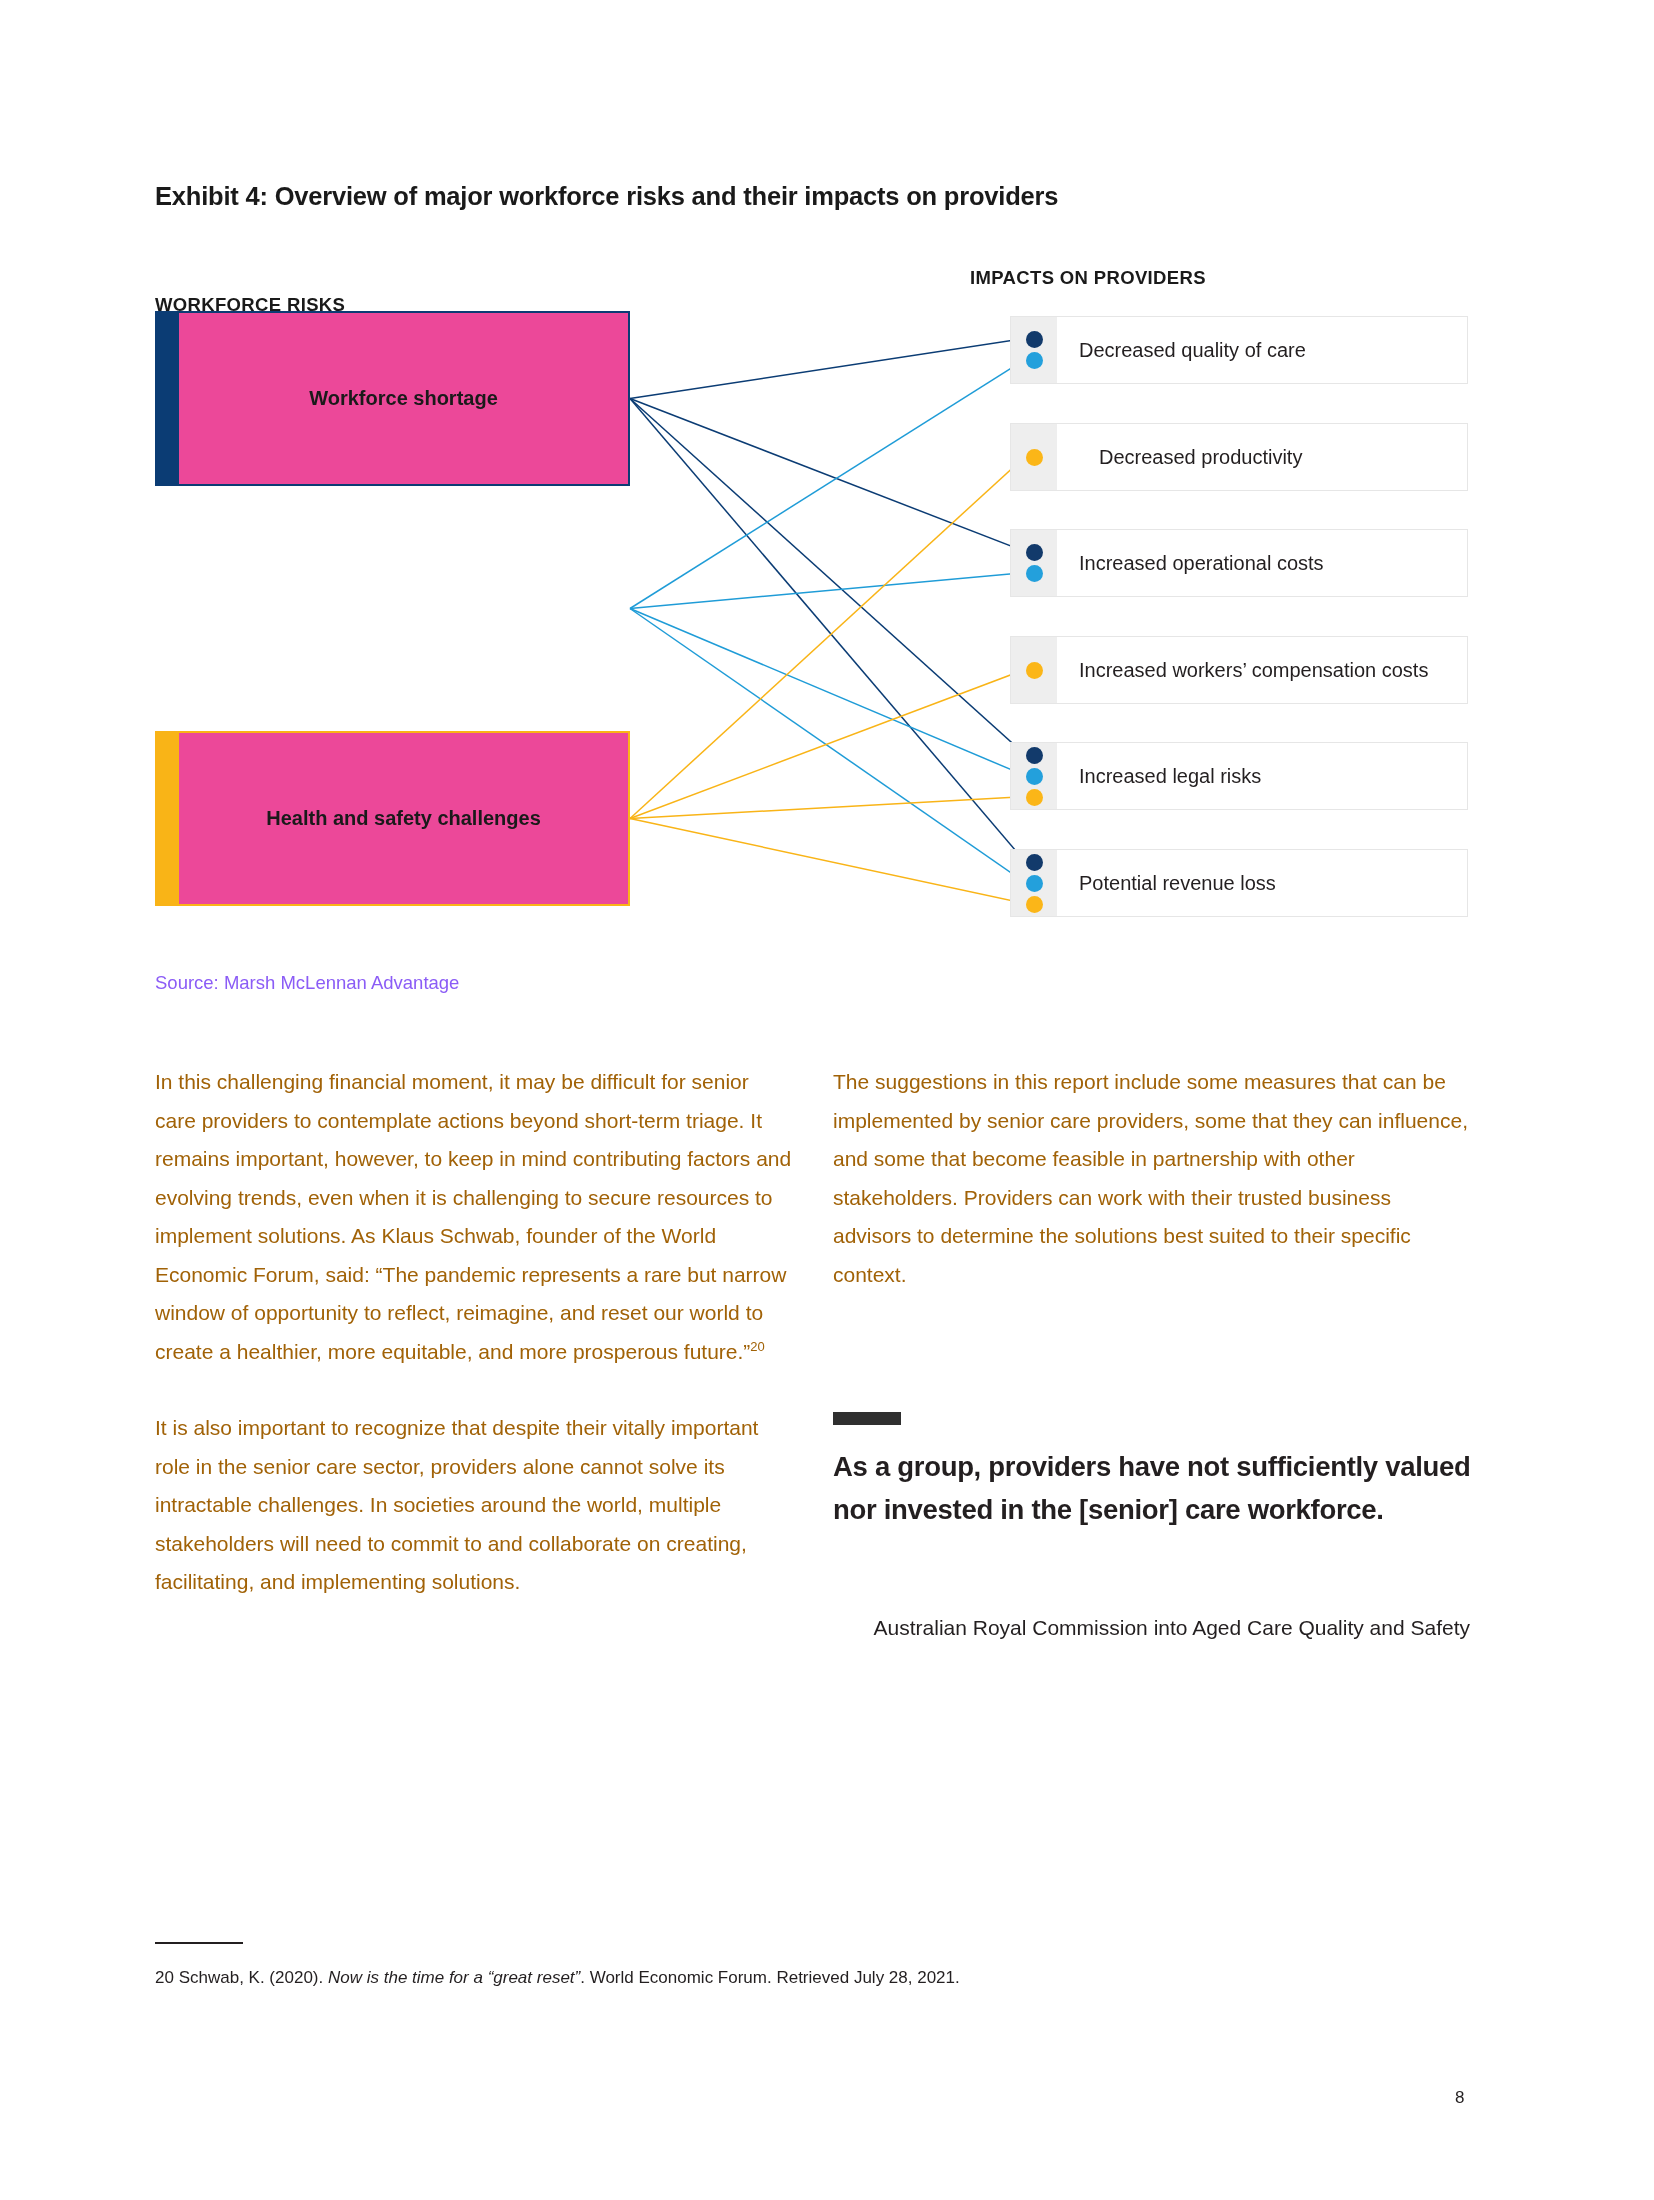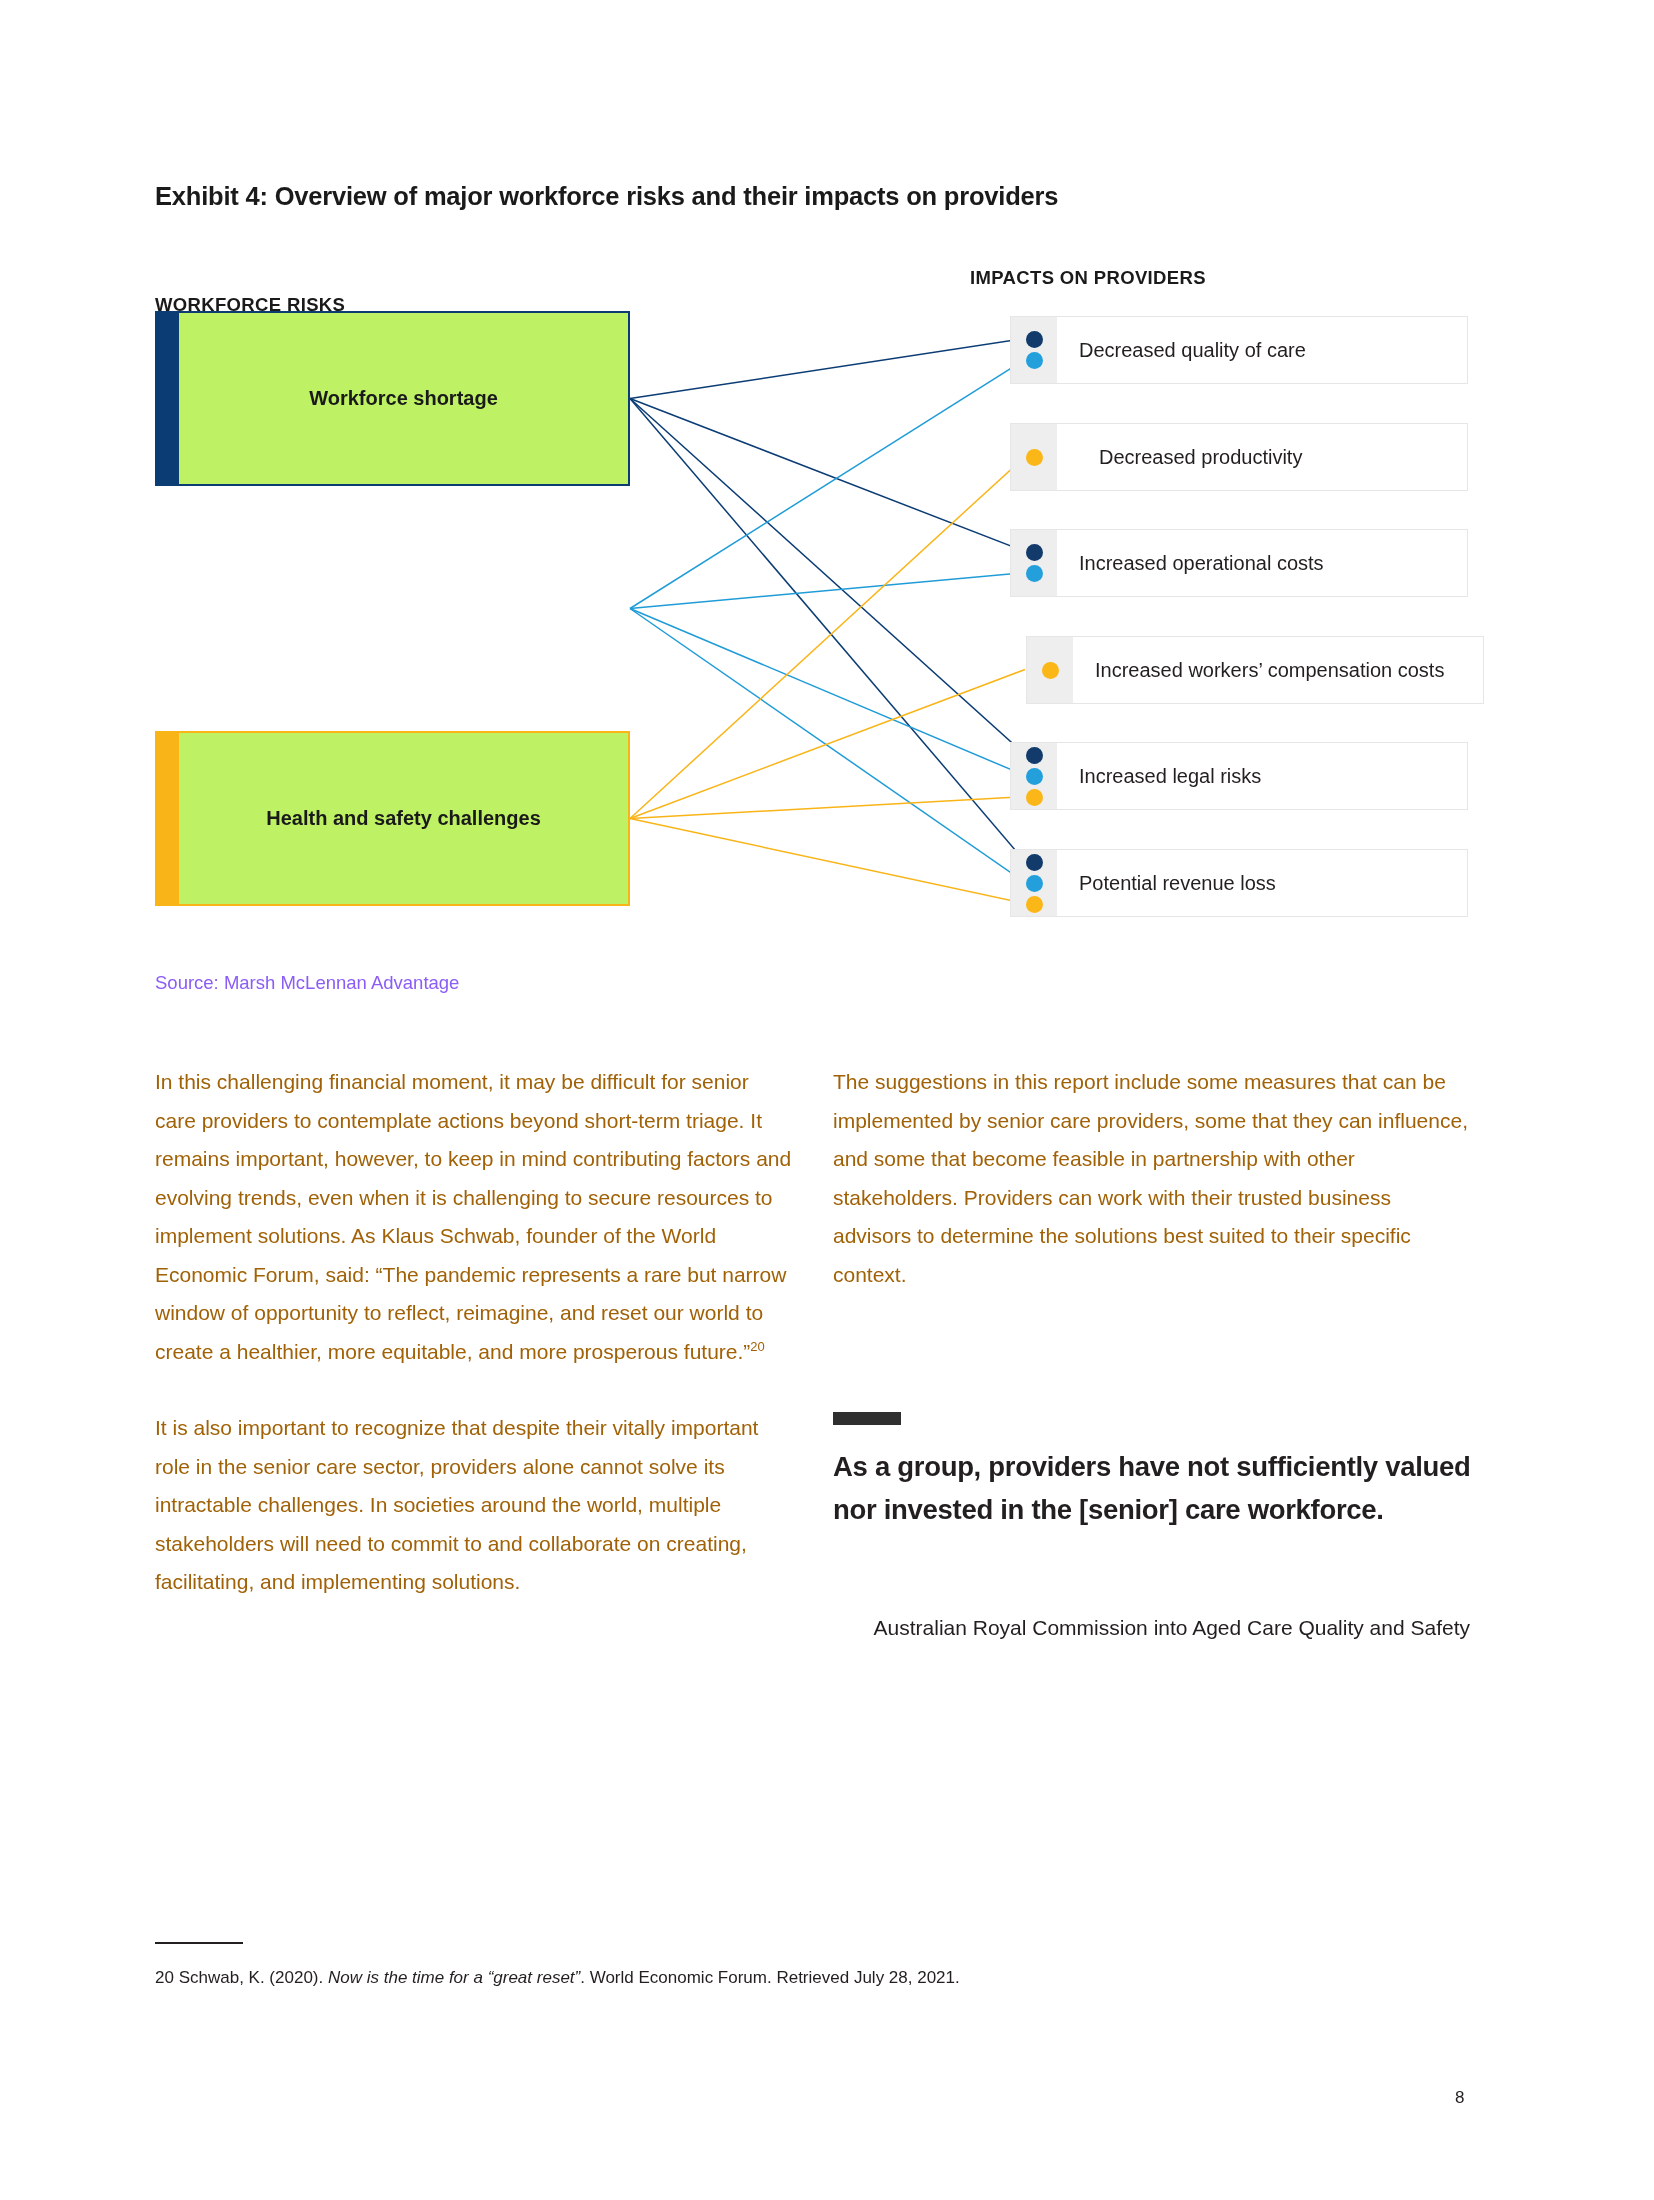--- a/index.html
+++ b/index.html
@@ -64,21 +64,21 @@
     width: 1654px;
     height: 1000px;
     pointer-events: none;
   }
 
   
   .risk-box {
     position: absolute;
     left: 155px;
     width: 475px;
-    background: #bef264;
+    background: #ec4899;
     display: flex;
     align-items: center;
     justify-content: center;
   }
   .risk-box .bar {
     position: absolute;
     left: 0;
     top: 0;
     bottom: 0;
     width: 22px;
@@ -129,21 +129,21 @@
   .impact-row .impact-label {
     font-size: 20px;
     color: #231f20;
     padding-left: 22px;
     white-space: nowrap;
   }
 
   #impact-0 { top: 316px; }
   #impact-1 { top: 423px; gap: 20px; }
   #impact-2 { top: 529px; }
-  #impact-3 { top: 636px; margin-left: 16px; }
+  #impact-3 { top: 636px; }
   #impact-4 { top: 742px; }
   #impact-5 { top: 849px; }
 
   
   .source-note {
     position: absolute;
     left: 155px;
     top: 972px;
     font-size: 18.5px;
     color: #8b5cf6;

